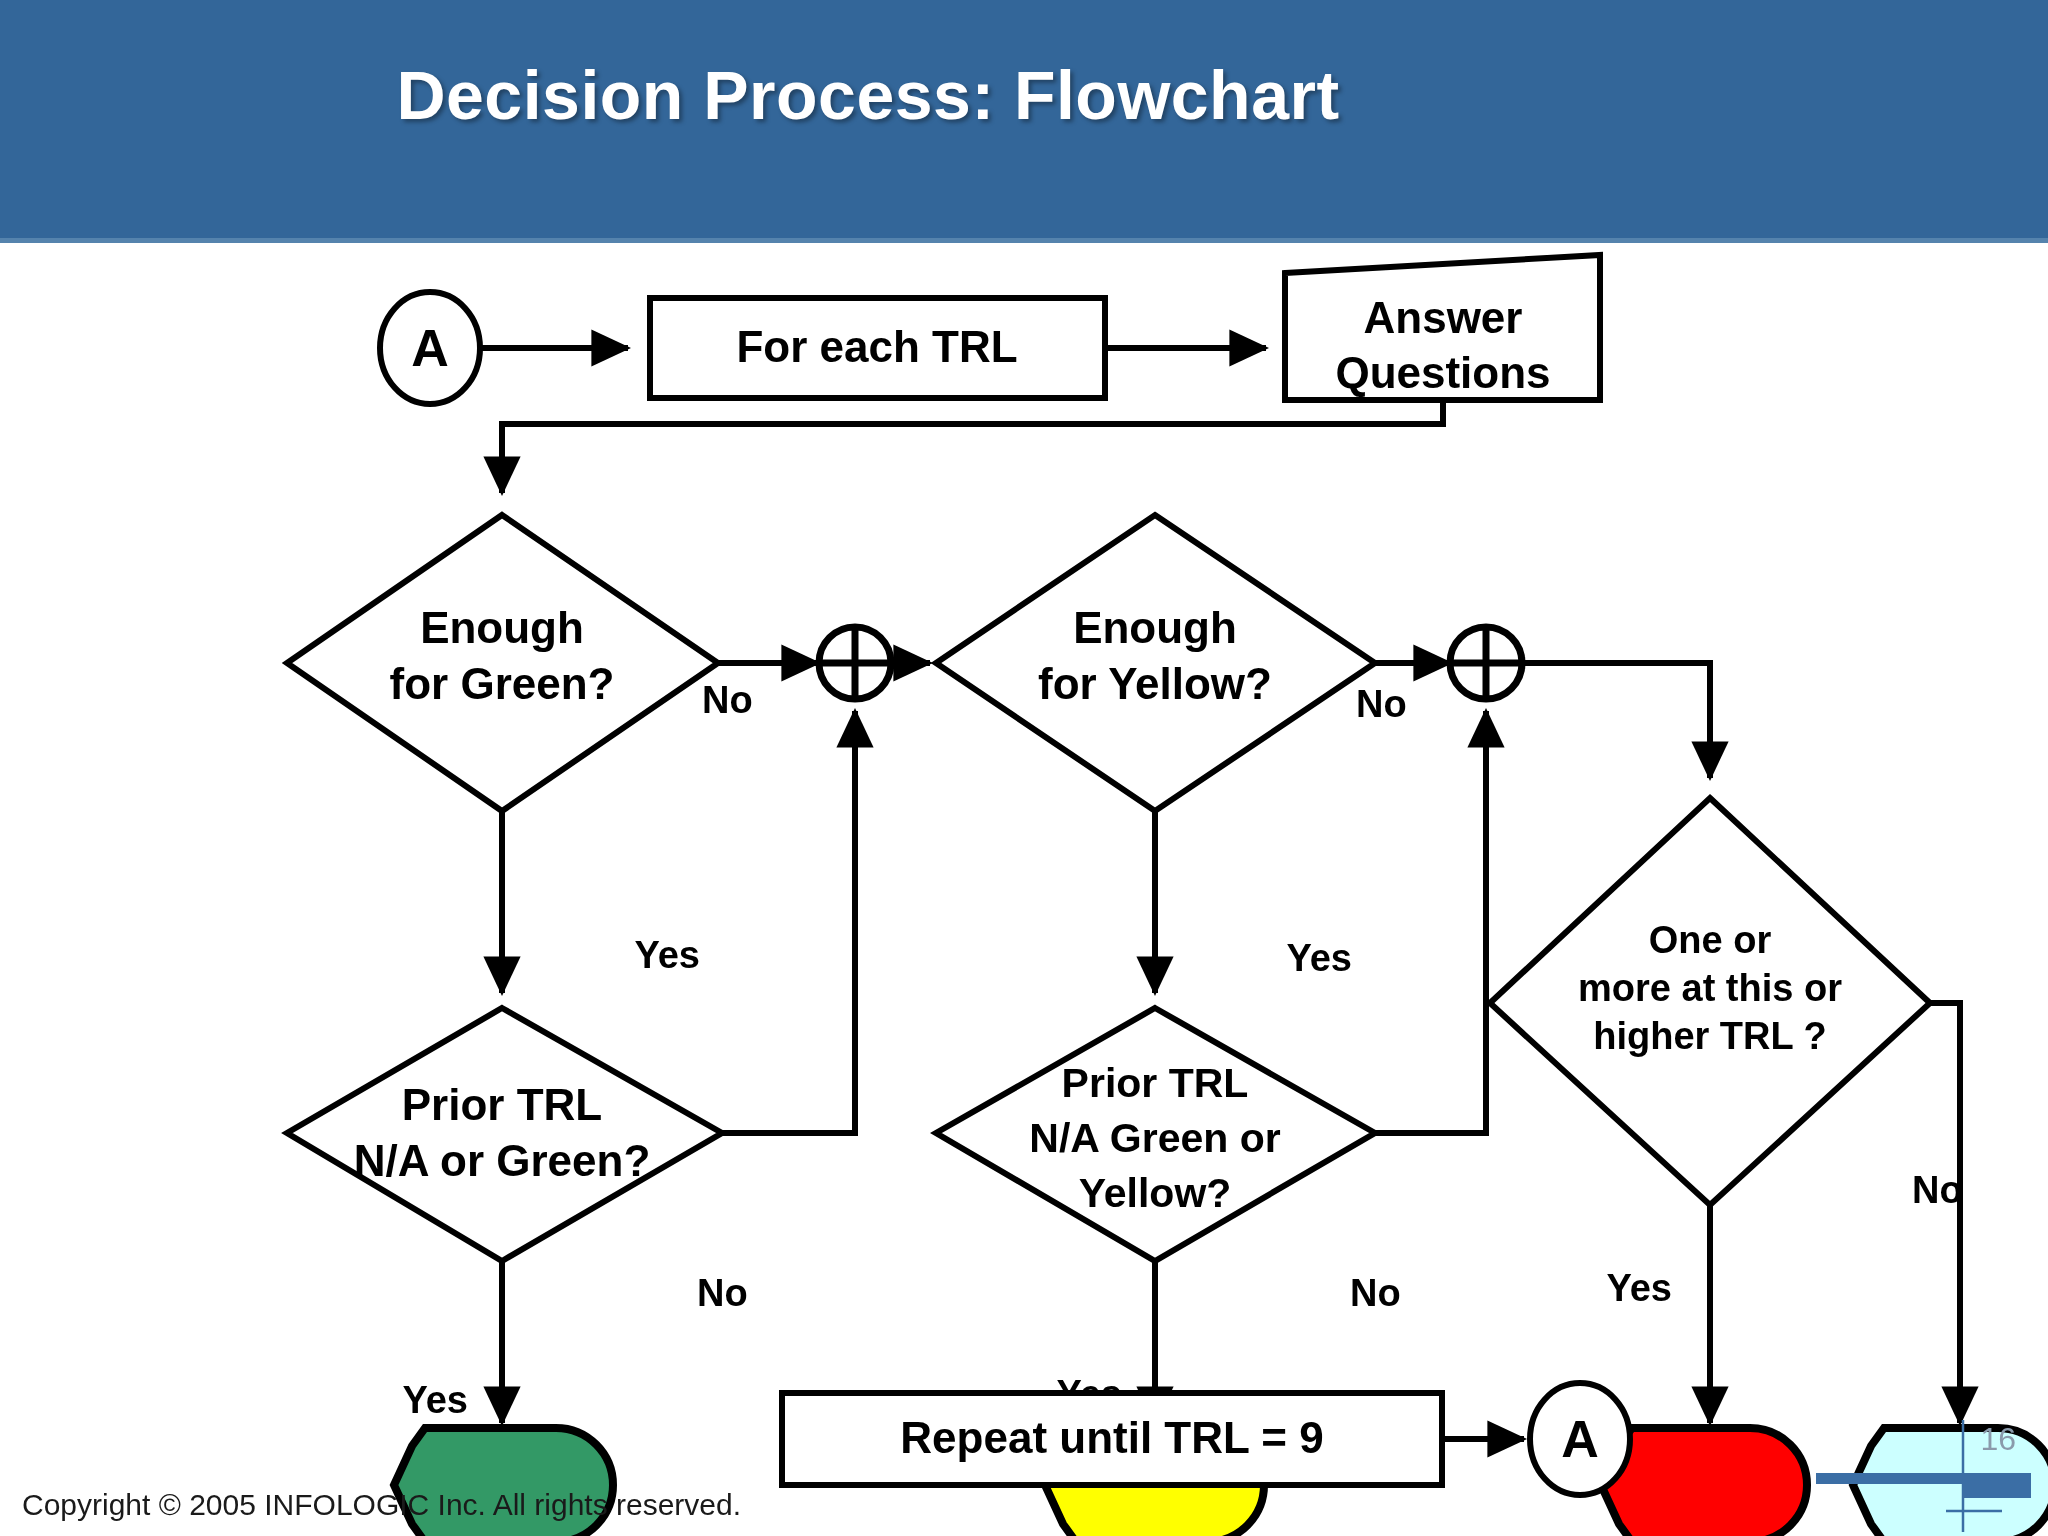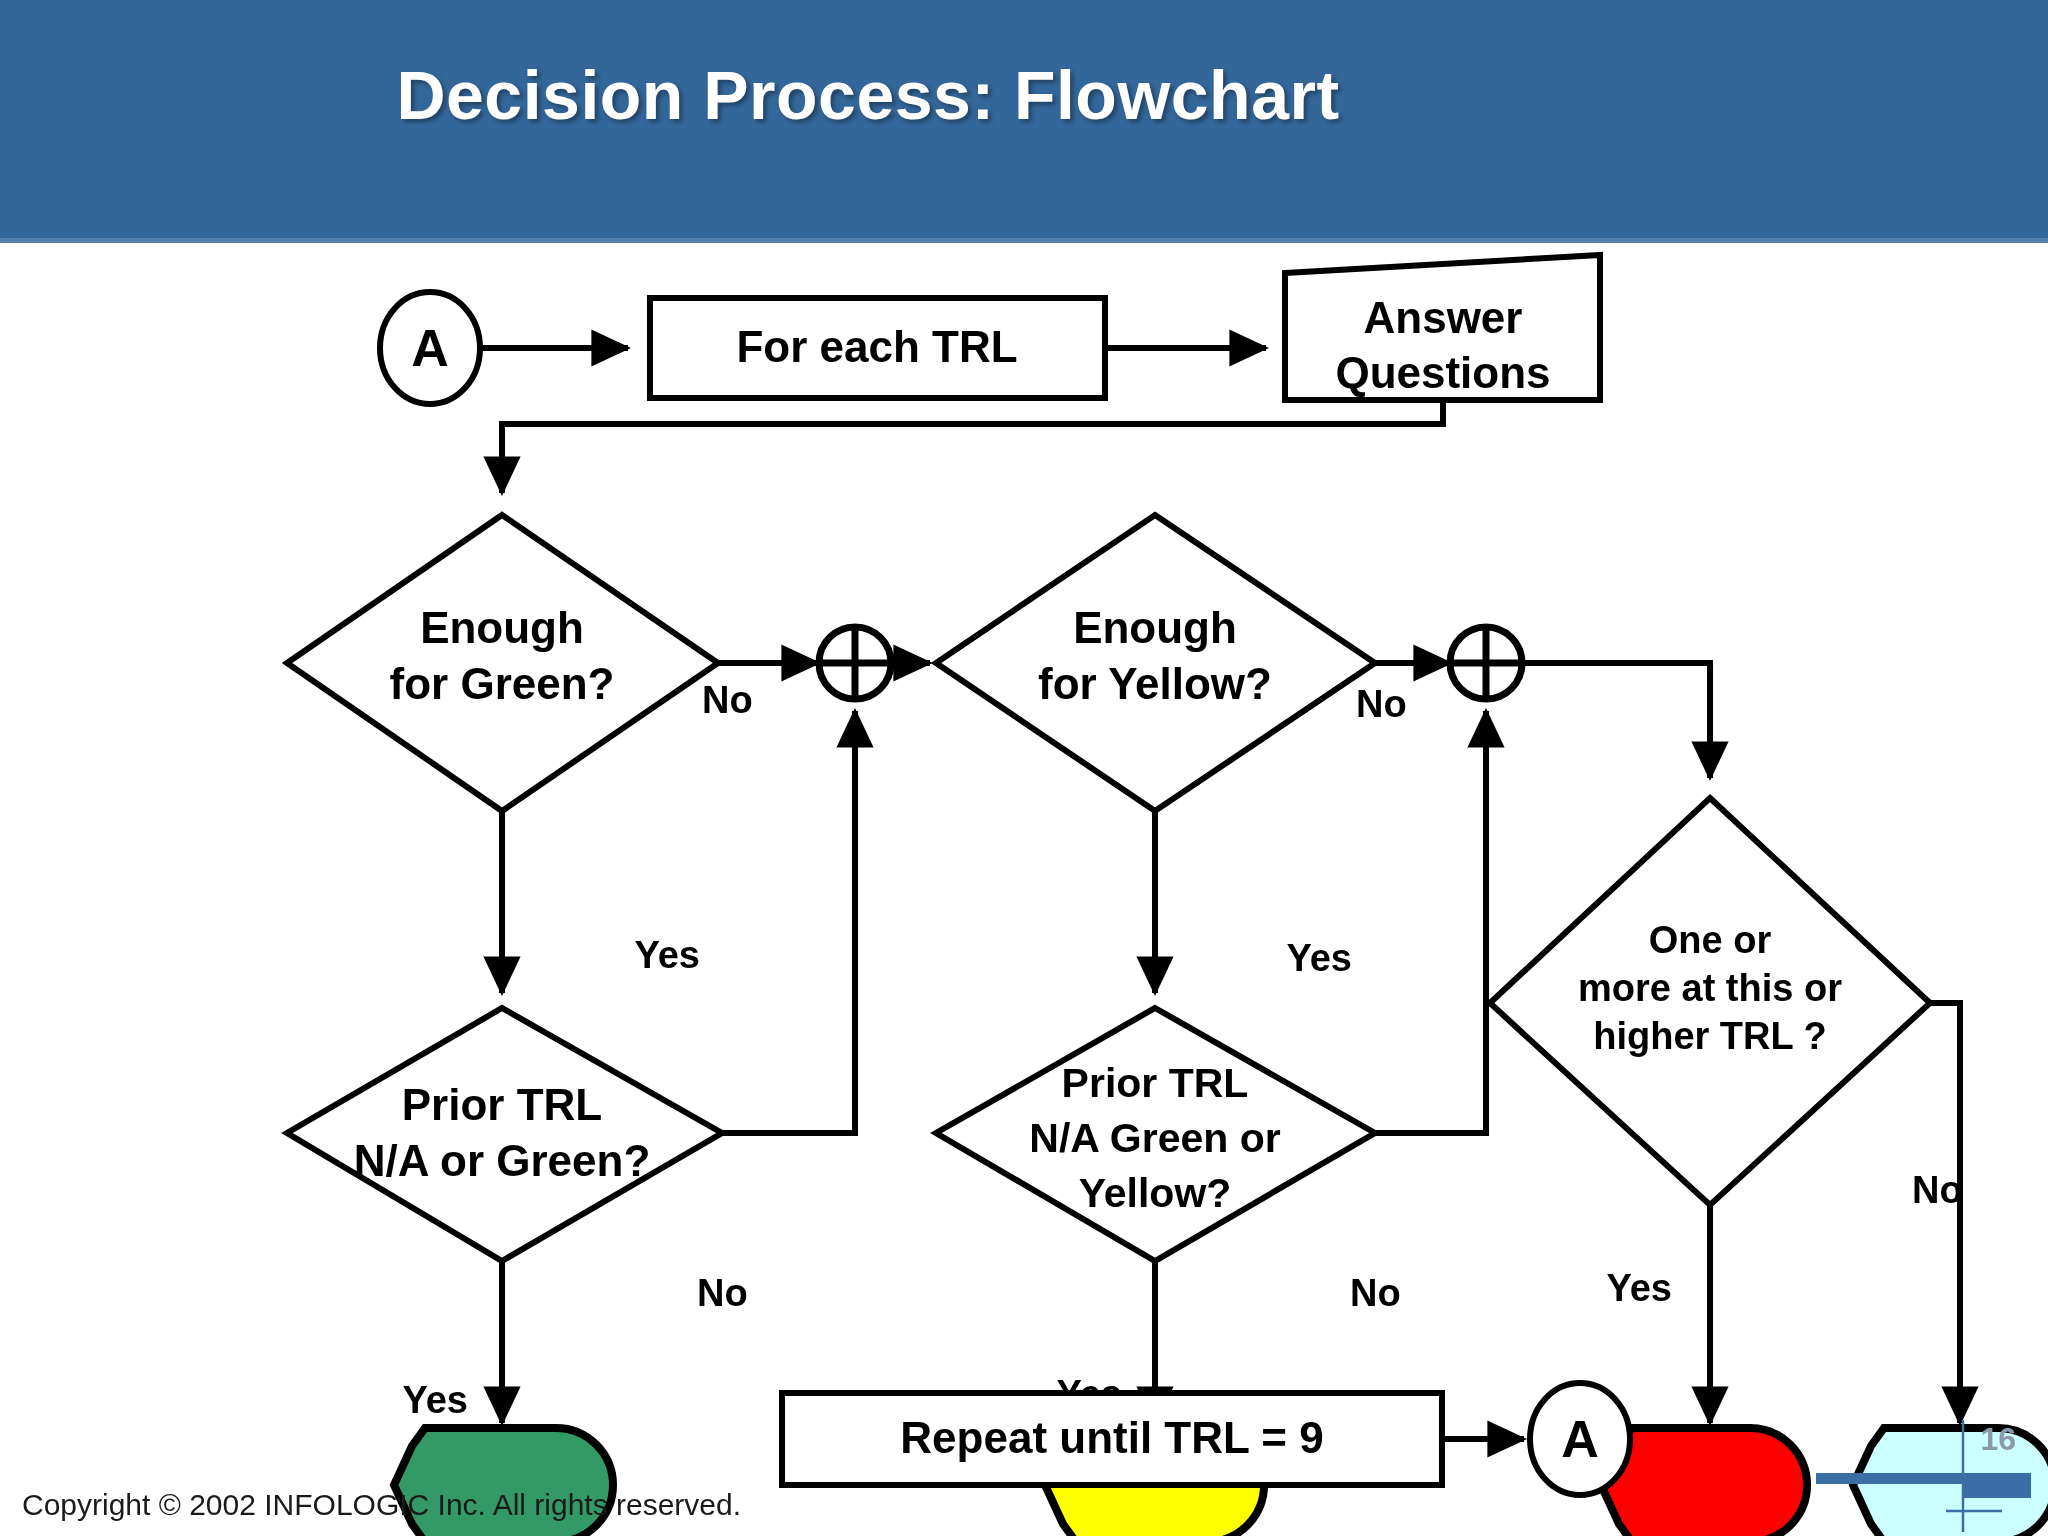--- a/index.html
+++ b/index.html
@@ -89,21 +89,20 @@
     color: #1a1a1a;
     white-space: nowrap;
   }
   #page-number {
     position: absolute;
     right: 32px;
     bottom: 78px;
     font-family: "Liberation Sans", sans-serif;
     font-size: 32px;
     color: #8a9aab;
-    font-weight: bold;
   }
   #deco-mark {
     position: absolute;
     right: 0;
     bottom: 0;
     width: 268px;
     height: 120px;
     pointer-events: none;
   }
 </style>
@@ -312,21 +311,21 @@
     <line class="connector-line" x1="1442" y1="1439" x2="1524" y2="1439" marker-end="url(#arrow3)"></line>
   </g>
 
   <g>
     <ellipse class="shape-stroke" cx="1580" cy="1439" rx="50" ry="56"></ellipse>
     <text class="node-text t-connector" x="1580" y="1443">A</text>
   </g>
 </svg>
 </div>
 
-<div id="footer-copyright">Copyright © 2002 INFOLOGIC Inc.  All rights reserved.</div>
+<div id="footer-copyright">Copyright © 2005 INFOLOGIC Inc.  All rights reserved.</div>
 <div id="page-number">16</div>
 
 <svg id="deco-mark" viewBox="0 0 268 120" xmlns="http://www.w3.org/2000/svg">
   <line x1="183" y1="4" x2="183" y2="116" stroke="#3b6ea5" stroke-width="2.5"></line>
   <rect x="36" y="57" width="215" height="11" fill="#3b6ea5"></rect>
   <rect x="183" y="60" width="68" height="22" fill="#3b6ea5"></rect>
   <line x1="166" y1="95" x2="222" y2="95" stroke="#3b6ea5" stroke-width="2.5"></line>
 </svg>
 
 </body></html>

